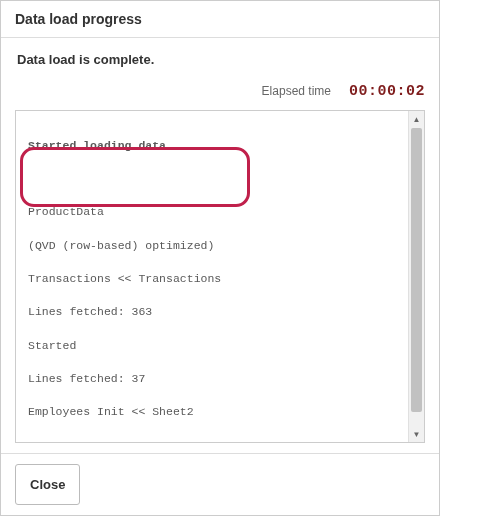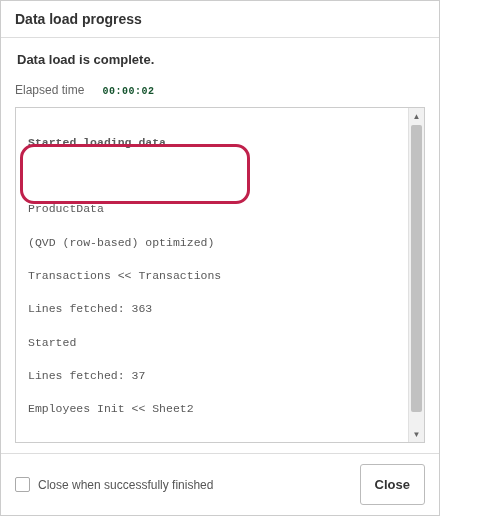--- a/index.html
+++ b/index.html
@@ -36,29 +36,30 @@
     .status-text {
       font-size: 13px;
       font-weight: 700;
       color: #333;
     }
     .elapsed-row {
       padding: 10px 14px 10px 14px;
       display: flex;
       align-items: baseline;
       gap: 18px;
+      justify-content: flex-end;
     }
     .elapsed-label {
       font-size: 12px;
       color: #666;
     }
     .elapsed-value {
       font-family: "Courier New", monospace;
-      font-size: 10px;
-      color: #14532d;
+      font-size: 15px;
+      color: #7f1d1d;
       font-weight: 600;
       letter-spacing: 0.5px;
     }
     .log-wrap {
       flex: 1;
       padding: 0 14px 10px 14px;
       min-height: 0;
     }
     .log-box {
       border: 1px solid #ccc;
@@ -200,19 +201,15 @@
       </div>
       <div class="scrollbar-track">
         <div class="scrollbar-arrow up">▲</div>
         <div class="scrollbar-thumb"></div>
         <div class="scrollbar-arrow down">▼</div>
       </div>
     </div>
   </div>
 
   <div class="footer">
-    <label class="checkbox-wrap">
-      <span class="checkbox-box"></span>
-      <span class="checkbox-label">Close when successfully finished</span>
-    </label>
     <button class="close-btn">Close</button>
   </div>
 </div>
 
 </body></html>

